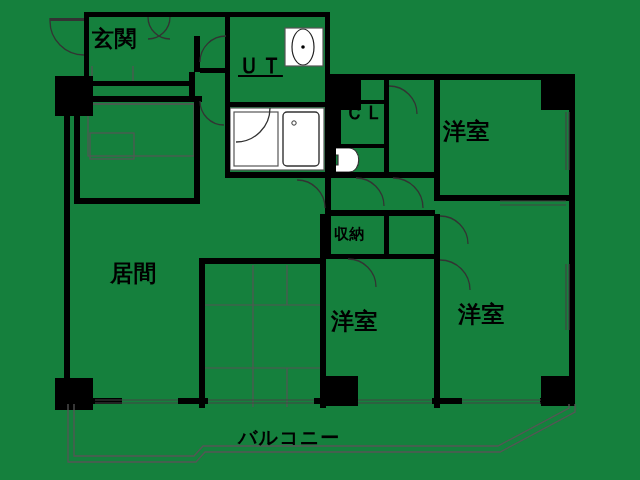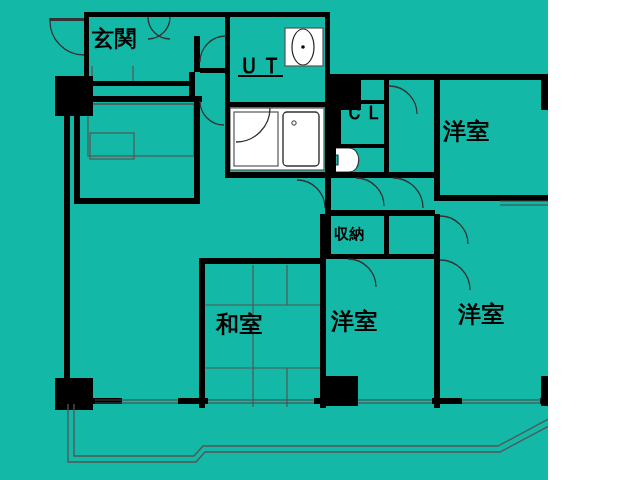--- a/index.html
+++ b/index.html
@@ -5,23 +5,23 @@
   html, body {
     margin: 0;
     padding: 0;
     background: #ffffff;
   }
   body {
     font-family: "DejaVu Sans", "Liberation Sans", sans-serif;
   }
   #floorplan-root {
     position: relative;
-    width: 548px;
+    width: 640px;
     height: 480px;
-    background: #14b8a6;
+    background: #15803d;
     overflow: hidden;
   }
   #floorplan-svg {
     position: absolute;
     left: 0;
     top: 0;
     width: 640px;
     height: 480px;
     display: block;
   }
@@ -243,19 +243,20 @@
   <div class="room-label lbl-md" style="left:238px; top:55px;text-decoration:underline;">ＵＴ</div>
 
   <div class="room-label lbl-sm" style="left:345px; top:103px;">ＣＬ</div>
 
   <div class="room-label lbl-lg" style="left:443px; top:120px;">洋室</div>
 
   <div class="room-label lbl-lg" style="left:458px; top:303px;">洋室</div>
 
   <div class="room-label lbl-lg" style="left:331px; top:310px;">洋室</div>
 
-  <div class="room-label lbl-lg" style="left:216px; top:313px;">和室</div>
-
+
+  <div class="room-label lbl-lg" style="left:110px; top:262px;">居間</div>
 
   <div class="room-label lbl-xs" style="left:334px; top:227px;">収納</div>
 
+  <div class="room-label lbl-bal" style="left:238px; top:428px;">バルコニー</div>
 
 </div>
 
 </body></html>

